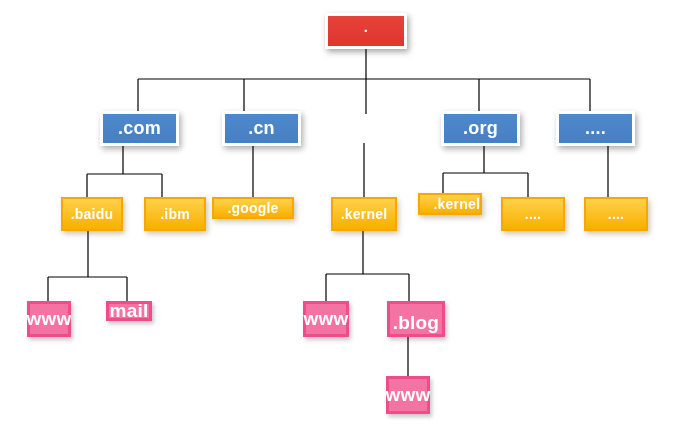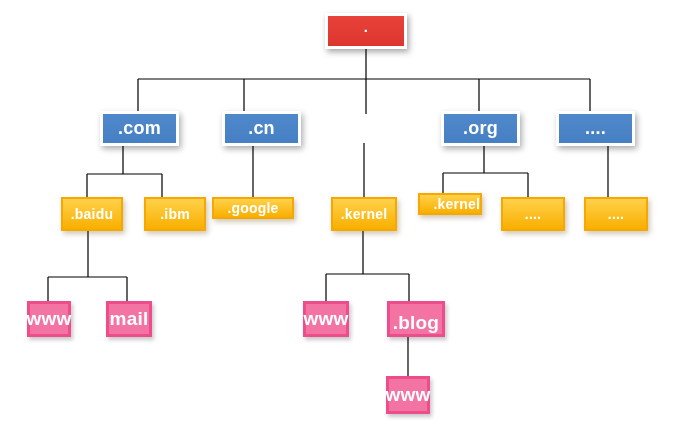--- a/index.html
+++ b/index.html
@@ -105,21 +105,21 @@
   <div class="node lvl-domain" style="left:501px; top:197px; width:64px; height:34px;">
     <span>....</span>
   </div>
   <div class="node lvl-domain" style="left:584px; top:197px; width:64px; height:34px;">
     <span>....</span>
   </div>
 
   <div class="node lvl-host" style="left:27px; top:301px; width:44px; height:36px;">
     <span>www</span>
   </div>
-  <div class="node lvl-host" style="left:106px; top:301px; width:46px; height:36px;">
+  <div class="node lvl-host" style="left:106px; top:301px; width:46px; height:20px;">
     <span>mail</span>
   </div>
   <div class="node lvl-host" style="left:303px; top:301px; width:46px; height:36px;">
     <span>www</span>
   </div>
   <div class="node lvl-host" style="left:387px; top:301px; width:58px; height:36px;align-items:flex-end;">
     <span>.blog</span>
   </div>
 
   <div class="node lvl-host" style="left:386px; top:376px; width:44px; height:38px;">

